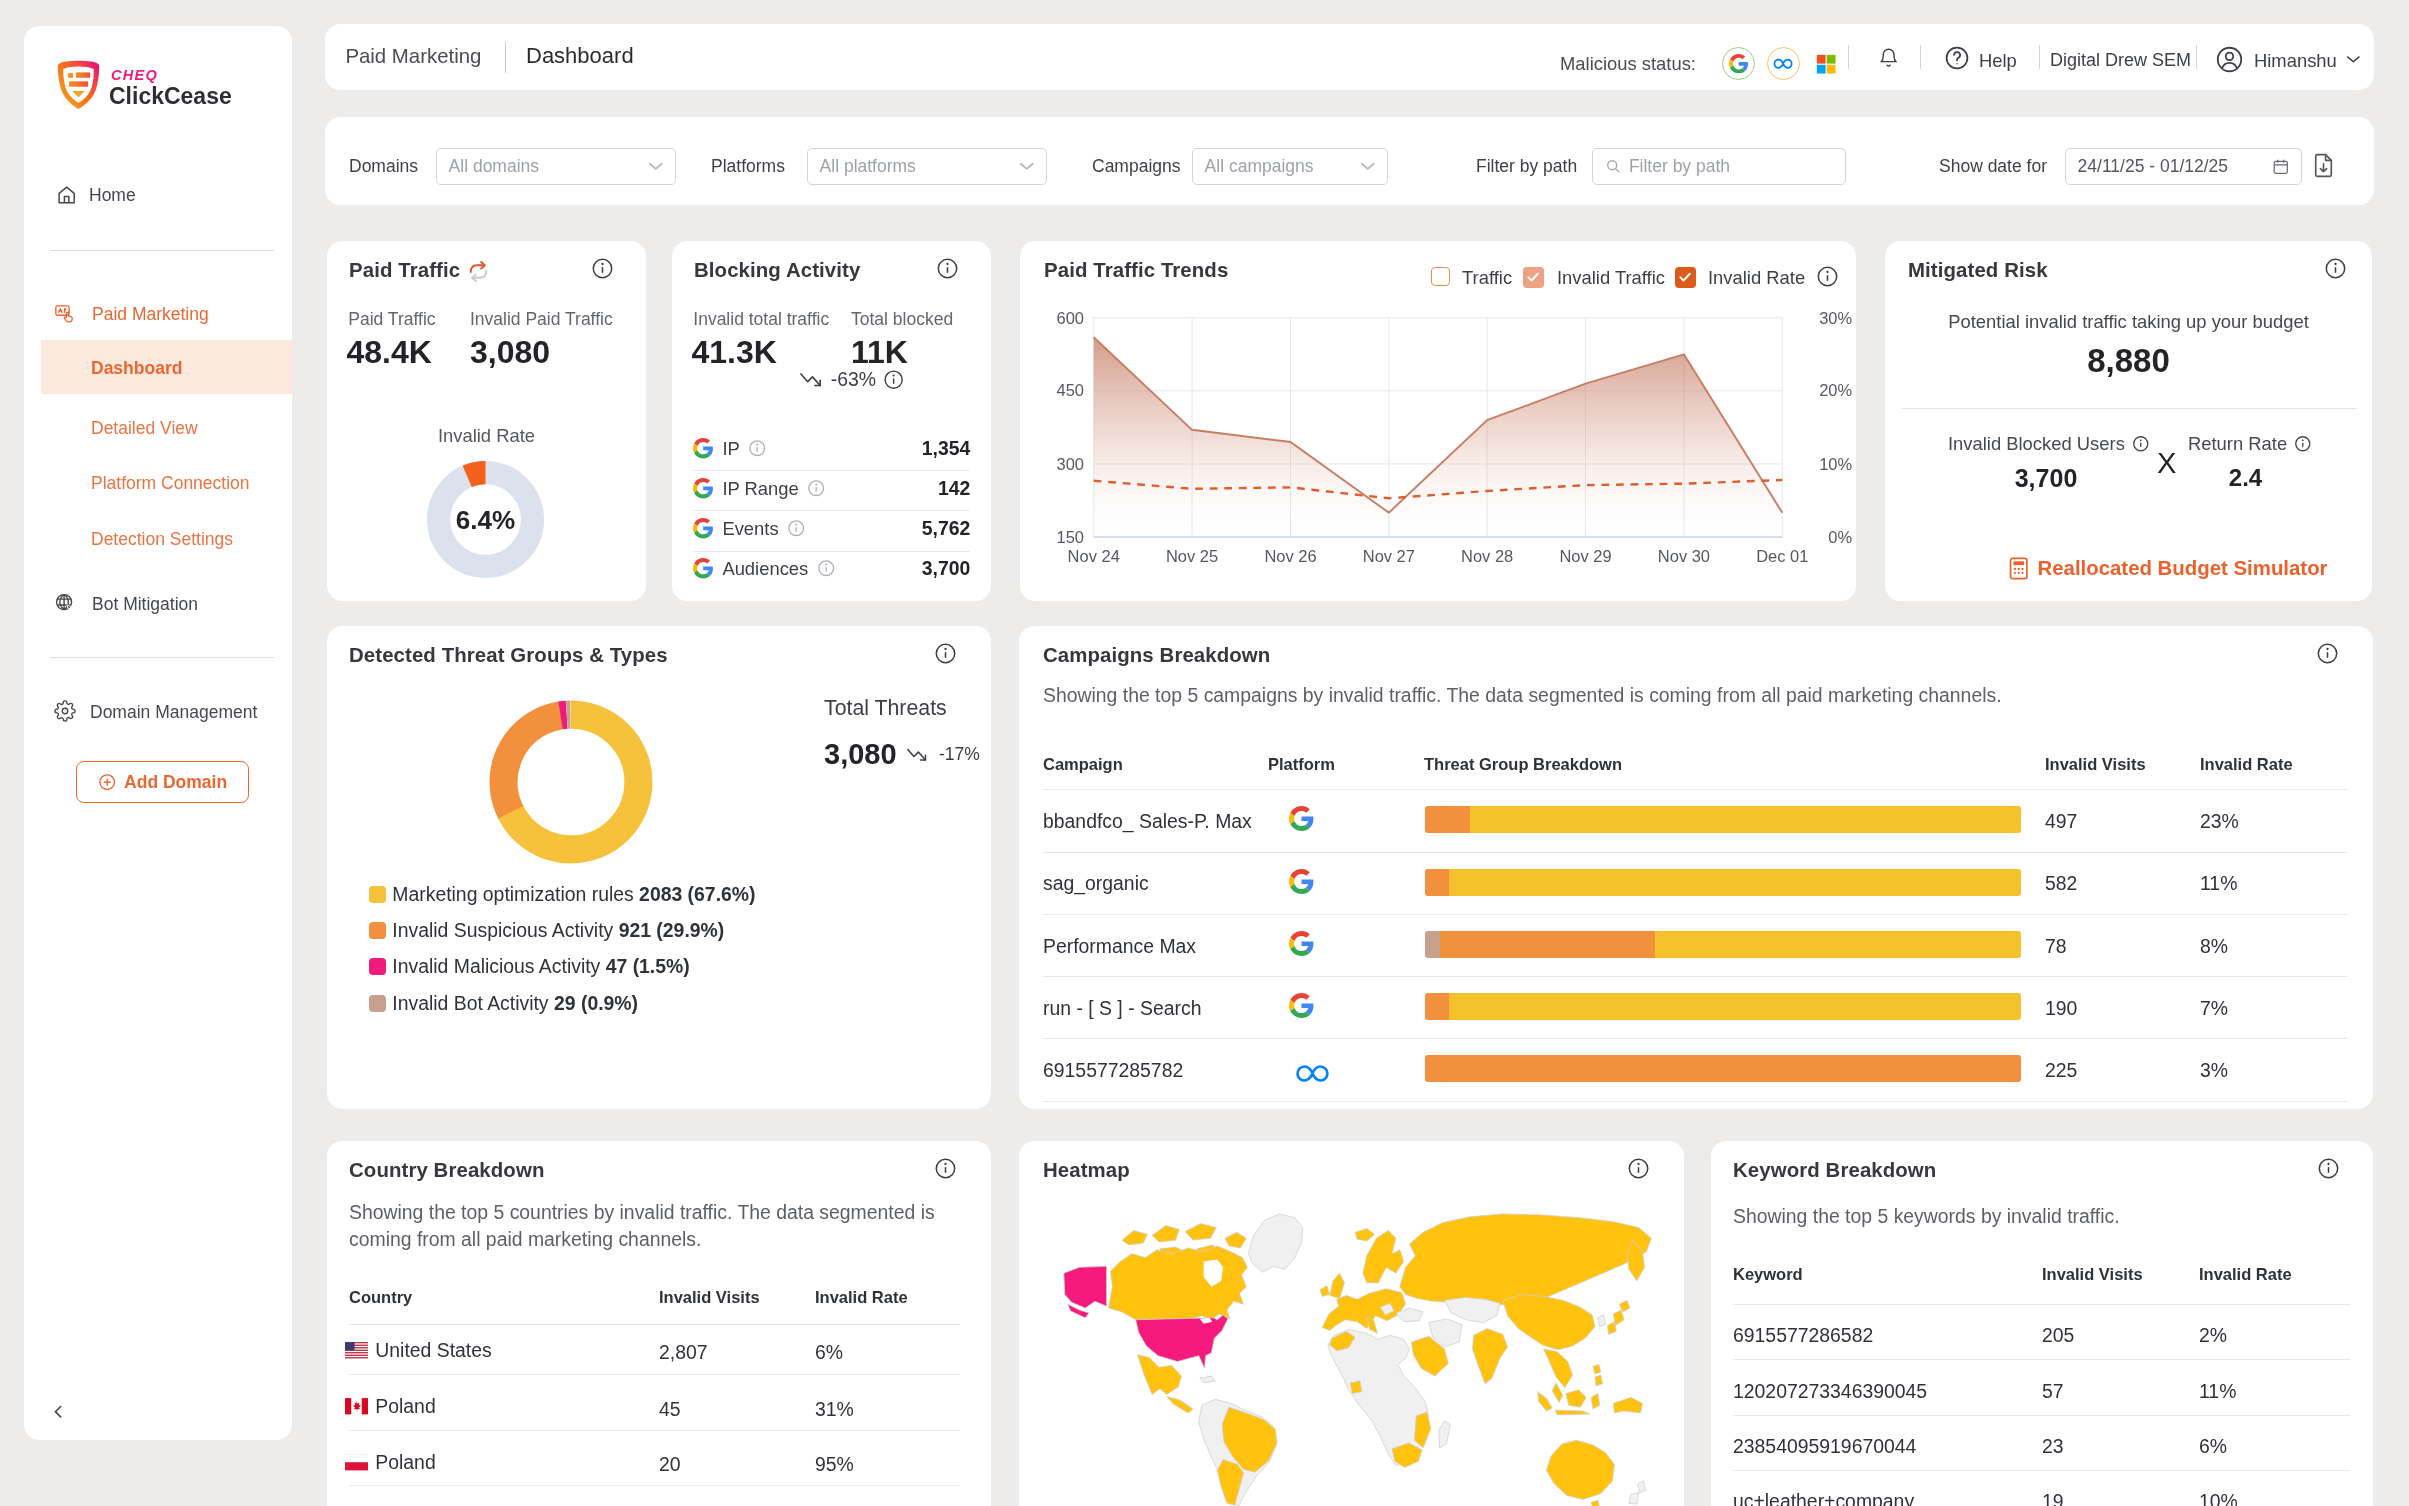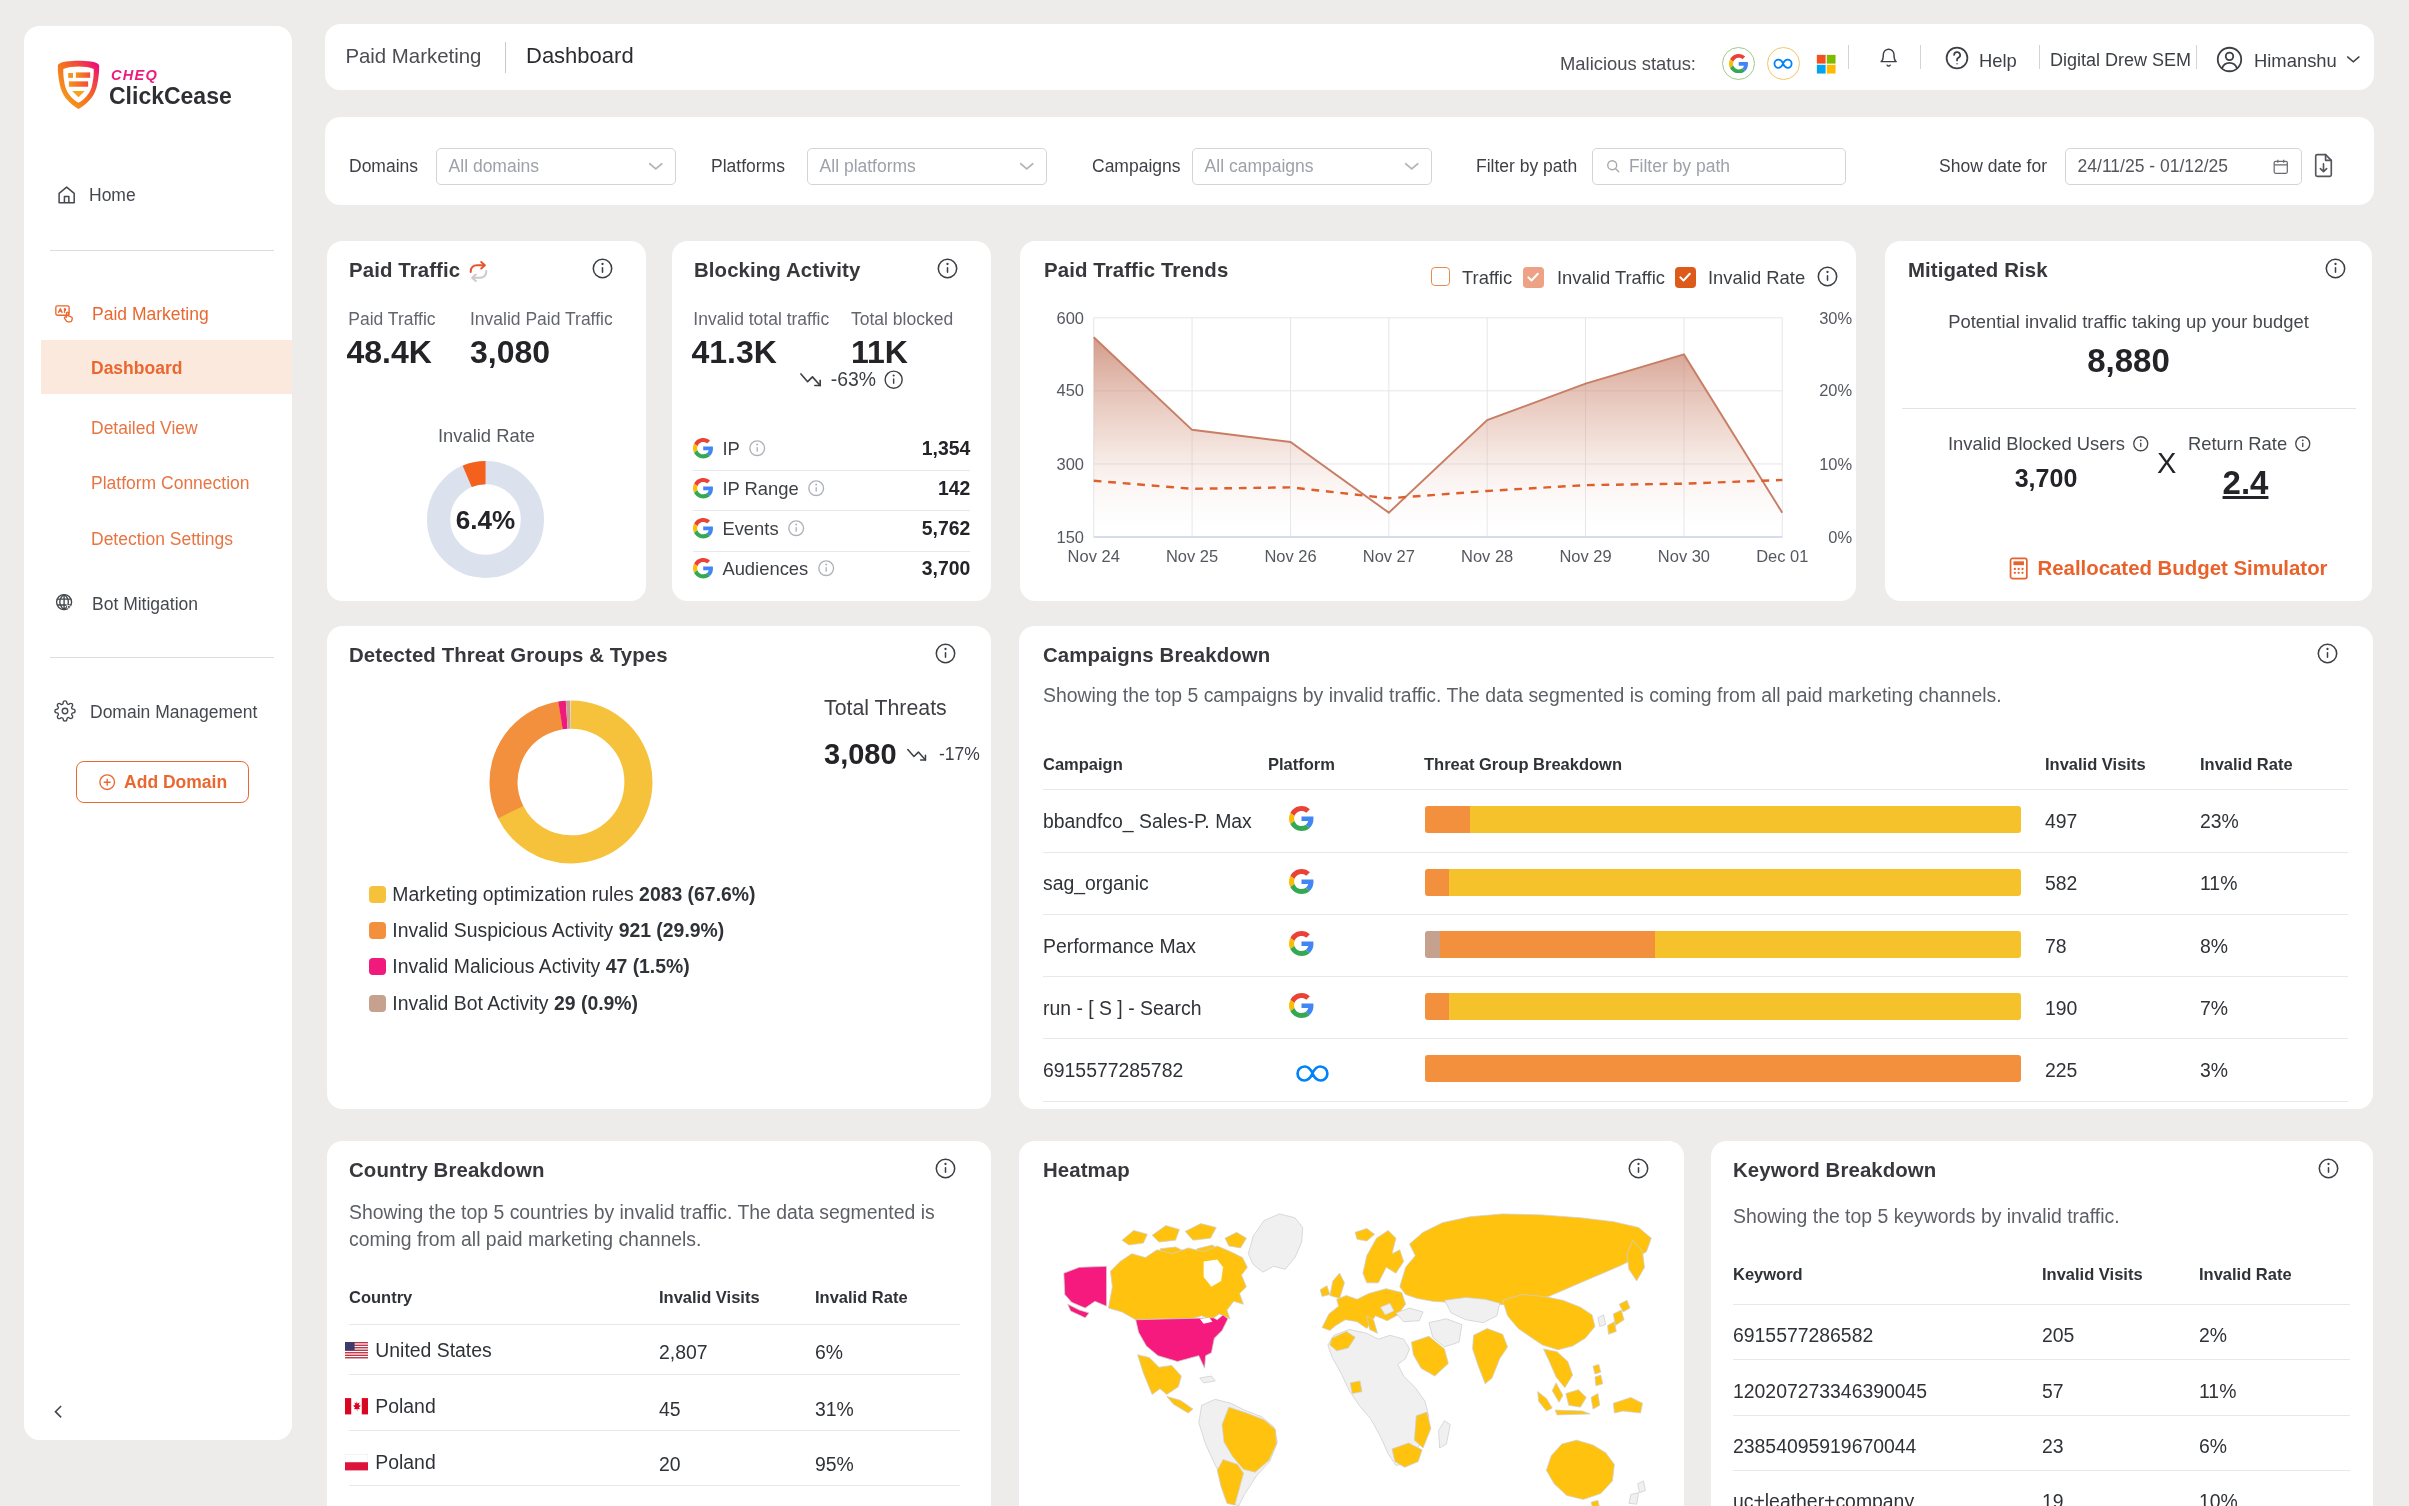--- a/index.html
+++ b/index.html
@@ -184,21 +184,21 @@
         </svg>
   </div>
   <div class="abs" style="left:386px;top:39px;font-size:17.5px;color:#3f3f46;">Platforms</div>
   <div class="abs sel" style="left:482px;top:31px;width:240px;">
     <span>All platforms</span>
     <svg width="15.5" height="10.7" viewBox="0 0 18 12" fill="none" stroke="#b6b6ba" stroke-width="2" stroke-linecap="round">
           <path d="M2 3 l7 6 7-6"></path>
         </svg>
   </div>
   <div class="abs" style="left:767px;top:39px;font-size:17.5px;color:#3f3f46;">Campaigns</div>
-  <div class="abs sel" style="left:867px;top:31px;width:240px;">
+  <div class="abs sel" style="left:867px;top:31px;width:196px;">
     <span>All campaigns</span>
     <svg width="15.5" height="10.7" viewBox="0 0 18 12" fill="none" stroke="#b6b6ba" stroke-width="2" stroke-linecap="round">
           <path d="M2 3 l7 6 7-6"></path>
         </svg>
   </div>
   <div class="abs" style="left:1151px;top:39px;font-size:17.5px;color:#3f3f46;">Filter by path</div>
   <div class="abs sel" style="left:1267px;top:31px;width:254px;gap:7.8px;justify-content:flex-start;">
     <svg width="16.5" height="16.5" viewBox="0 0 24 24" fill="none" stroke="#a7a7ac" stroke-width="2">
           <circle cx="10.5" cy="10.5" r="6.5"></circle>
           <path d="M15.5 15.5 L20 20" stroke-linecap="round"></path>
@@ -445,21 +445,21 @@
   <div class="abs" style="left:64px;top:223px;width:194px;text-align:center;font-size:25px;font-weight:700;color:#232328;">3,700</div>
   <div class="abs" style="left:272px;top:206px;font-size:29px;color:#232328;">X</div>
   <div class="abs" style="left:303px;top:192px;display:flex;align-items:center;gap:6.8px;">
     <span style="font-size:18.4px;color:#45484e;">Return Rate</span>
     <svg width="17.5" height="17.5" viewBox="0 0 24 24" fill="none" stroke="#45484e" stroke-width="1.8">
           <circle cx="12" cy="12" r="9.6"></circle>
           <rect x="11.1" y="10.4" width="1.8" height="6.4" rx=".9" fill="#45484e" stroke="none"></rect>
           <circle cx="12" cy="7.3" r="1.3" fill="#45484e" stroke="none"></circle>
         </svg>
   </div>
-  <div class="abs" style="left:312px;top:223px;width:97px;text-align:center;font-size:33px;font-weight:700;color:#232328;text-decoration:underline;">2.4</div>
+  <div class="abs" style="left:312px;top:223px;width:97px;text-align:center;font-size:24px;font-weight:700;color:#232328;">2.4</div>
 
   <div class="abs" style="left:0;top:316px;width:487px;display:flex;align-items:center;justify-content:center;gap:8.7px;margin-left:40px;">
     <svg width="19.4" height="23" viewBox="0 0 20 24" fill="none" stroke="#E9622C" stroke-width="1.8">
           <rect x="1.5" y="1.5" width="17" height="21" rx="2"></rect>
           <rect x="4.5" y="4.5" width="11" height="4" fill="#E9622C" stroke="none"></rect>
           <g fill="#E9622C" stroke="none">
             <circle cx="6" cy="12.5" r="1.2"></circle>
             <circle cx="10" cy="12.5" r="1.2"></circle>
             <circle cx="14" cy="12.5" r="1.2"></circle>
             <circle cx="6" cy="16.5" r="1.2"></circle>

